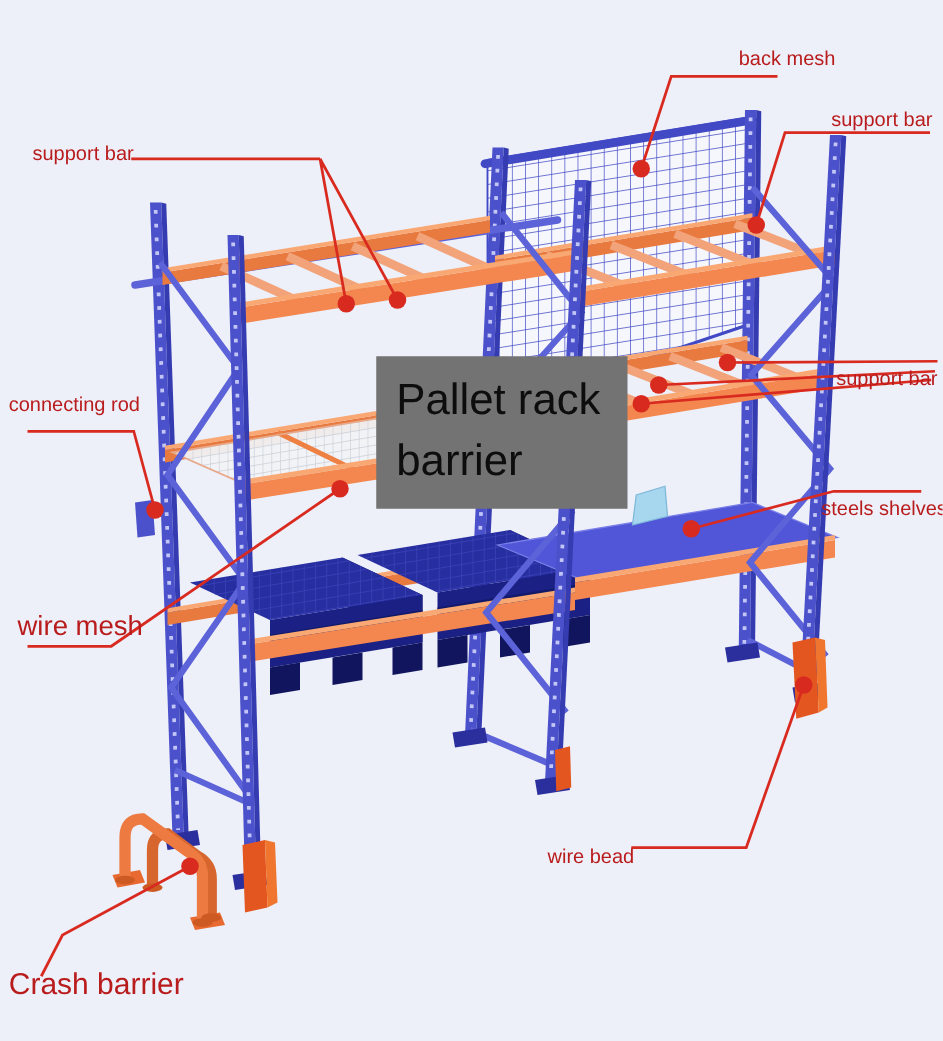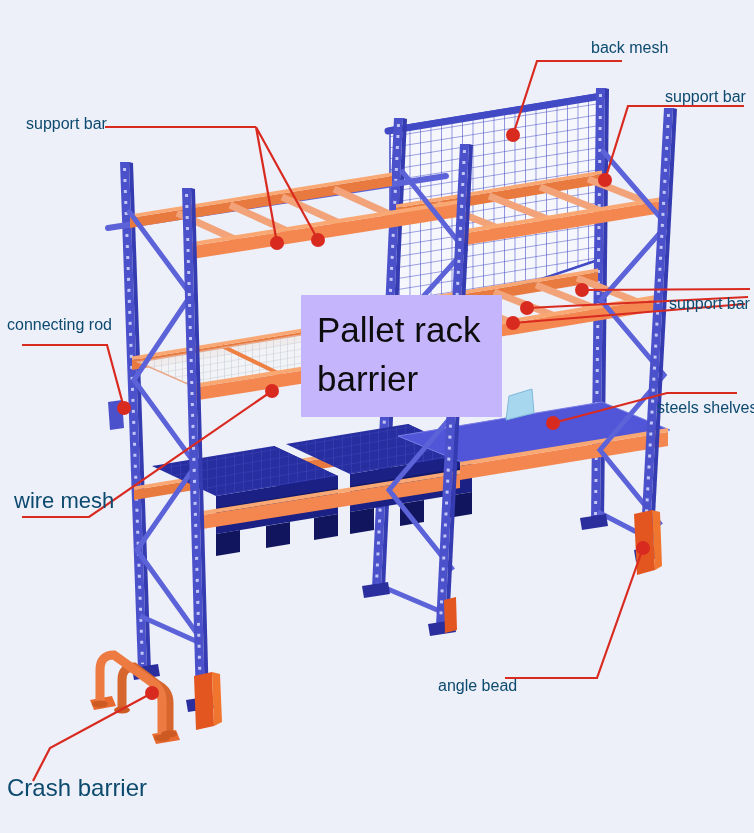--- a/index.html
+++ b/index.html
@@ -1,30 +1,30 @@
 <!DOCTYPE html>
 <html><head>
 <meta charset="utf-8">
 <style>
   html,body{margin:0;padding:0;}
   body{font-family:"Liberation Sans",sans-serif;background:#edeff9;}
   .stage{position:relative;width:754px;height:833px;background:#edeff9;overflow:hidden;}
   .stage svg{position:absolute;left:0;top:0;}
-  .callout-label{position:absolute;color:#0c4a6e;white-space:nowrap;line-height:1.1;}
+  .callout-label{position:absolute;color:#b91c1c;white-space:nowrap;line-height:1.1;}
   .fs16{font-size:16px;}
   .l-sb1{left:26px;top:115px;font-size:16px;}
   .l-bm{left:591px;top:39px;}
   .l-sb2{left:665px;top:88px;}
   .l-sb3{left:669px;top:295px;}
   .l-cr{left:7px;top:316px;}
   .l-wm{left:2px;top:489px;font-size:22px;margin-left:12px;}
   .l-ss{left:657px;top:399px;}
   .l-ab{left:438px;top:677px;}
   .l-cb{left:7px;top:775px;font-size:24px;}
-  #title-box{position:absolute;left:301px;top:295px;width:201px;height:122px;background:#c4b5fd;color:#0d0d0d;font-size:35px;line-height:1.4;padding:10px 0 0 16px;box-sizing:border-box;}
+  #title-box{position:absolute;left:301px;top:285px;width:201px;height:122px;background:#737373;color:#0d0d0d;font-size:35px;line-height:1.4;padding:10px 0 0 16px;box-sizing:border-box;}
 </style>
 </head>
 <body>
 
 <div class="stage">
 
   <svg width="754" height="833" viewBox="0 0 754 833">
     <defs>
       <pattern id="mp" width="10.5" height="11" patternUnits="userSpaceOnUse" patternTransform="skewY(-9)">
         <path d="M0 0 H10.5 M0 0 V11" stroke="#4149c4" stroke-width="1.1" fill="none"></path>
@@ -239,16 +239,16 @@
     </g>
   </svg>
 
   <div class="callout-label l-sb1">support bar</div>
   <div class="callout-label l-bm fs16">back mesh</div>
   <div class="callout-label l-sb2 fs16">support bar</div>
   <div class="callout-label l-sb3 fs16">support bar</div>
   <div class="callout-label l-cr fs16">connecting rod</div>
   <div class="callout-label l-wm">wire mesh</div>
   <div class="callout-label l-ss fs16">steels shelves</div>
-  <div class="callout-label l-ab fs16">angle bead</div>
+  <div class="callout-label l-ab fs16">wire bead</div>
   <div class="callout-label l-cb">Crash barrier</div>
 
 </div>
 
 </body></html>

